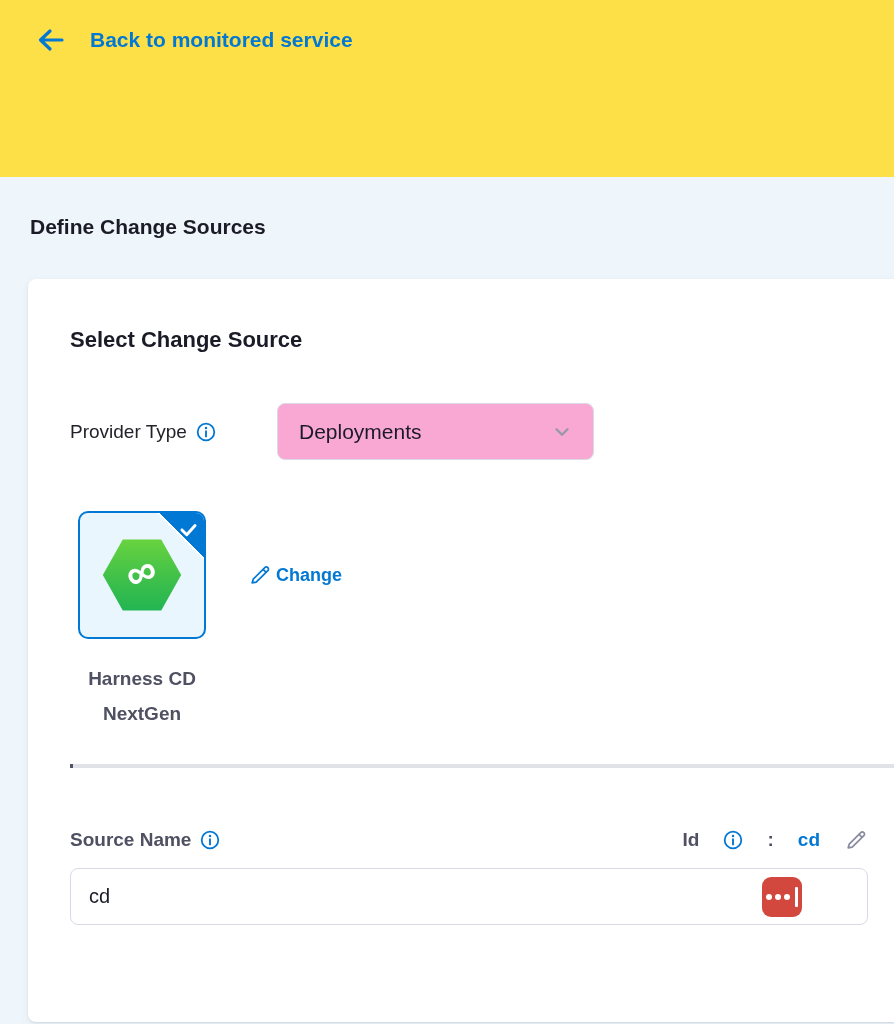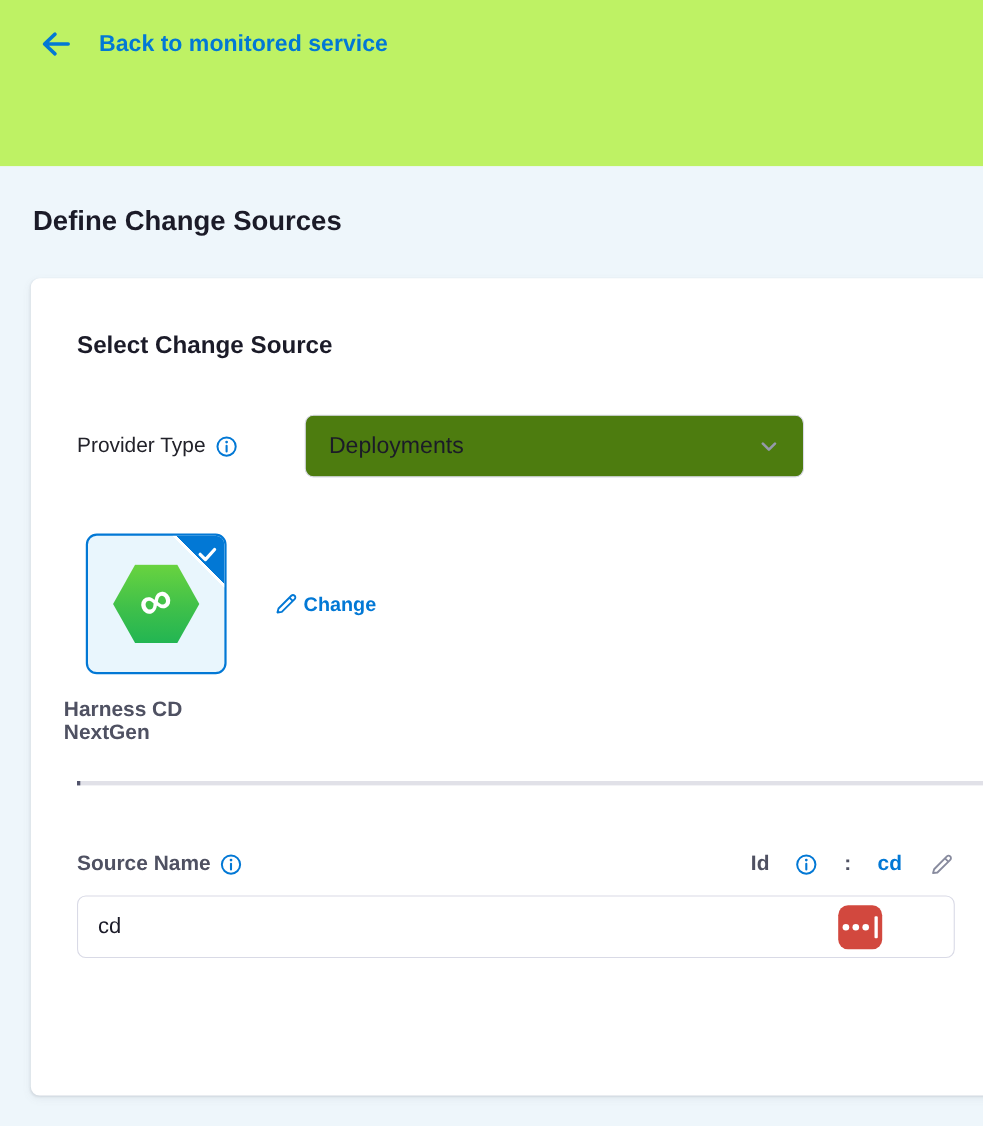--- a/index.html
+++ b/index.html
@@ -6,22 +6,22 @@
   html, body { width: 894px; height: 1024px; }
   body {
     font-family: "Liberation Sans", sans-serif;
     background: #eef6fb;
     overflow: hidden;
     position: relative;
   }
 
   
   .top-header {
-    background: #bef264;
-    height: 151px;
+    background: #fde047;
+    height: 177px;
     padding: 26px 0 0 36px;
   }
   .back-row {
     display: flex;
     align-items: center;
     gap: 24px;
     cursor: pointer;
     width: max-content;
   }
   .back-row .back-label {
@@ -33,21 +33,21 @@
     margin-top: 17px;
     font-size: 30px;
     font-weight: 700;
     color: #1b1b28;
     letter-spacing: -0.2px;
   }
 
   
   .section-title {
     padding: 35px 0 0 30px;
-    font-size: 25px;
+    font-size: 21px;
     font-weight: 700;
     color: #1b1b28;
     line-height: 30px;
   }
 
   .card {
     margin: 37px 0 0 28px;
     width: 912px;              
     height: 743px;
     background: #ffffff;
@@ -73,25 +73,25 @@
     display: flex;
     align-items: center;
     gap: 9px;
     width: 207px;
   }
   .provider-label {
     font-size: 19px;
     color: #22222a;
   }
   .dropdown {
-    width: 454px;
+    width: 317px;
     height: 57px;
     border: 1px solid #d9dae6;
     border-radius: 8px;
-    background: #4d7c0f;
+    background: #f9a8d4;
     display: flex;
     align-items: center;
     justify-content: space-between;
     padding: 0 20px 0 21px;
     cursor: pointer;
     text-align: center;
   }
   .dropdown-value {
     font-size: 21px;
     color: #1b1b28;
@@ -137,24 +137,25 @@
   .infinity-glyph {
     color: #ffffff;
     font-size: 42px;
     font-weight: 700;
     line-height: 1;
     transform: rotate(-22deg) translateY(-3px);
   }
   .tile-caption {
     margin: 22px 0 0 -20px;
     width: 168px;
+    text-align: center;
     font-size: 19px;
     font-weight: 600;
     color: #4f5162;
-    line-height: 21px;
+    line-height: 35px;
   }
   .change-link {
     display: flex;
     align-items: center;
     gap: 4px;
     margin: 50px 0 0 42px;
     align-self: flex-start;
     height: 28px;
     cursor: pointer;
     color: #0278d5;

